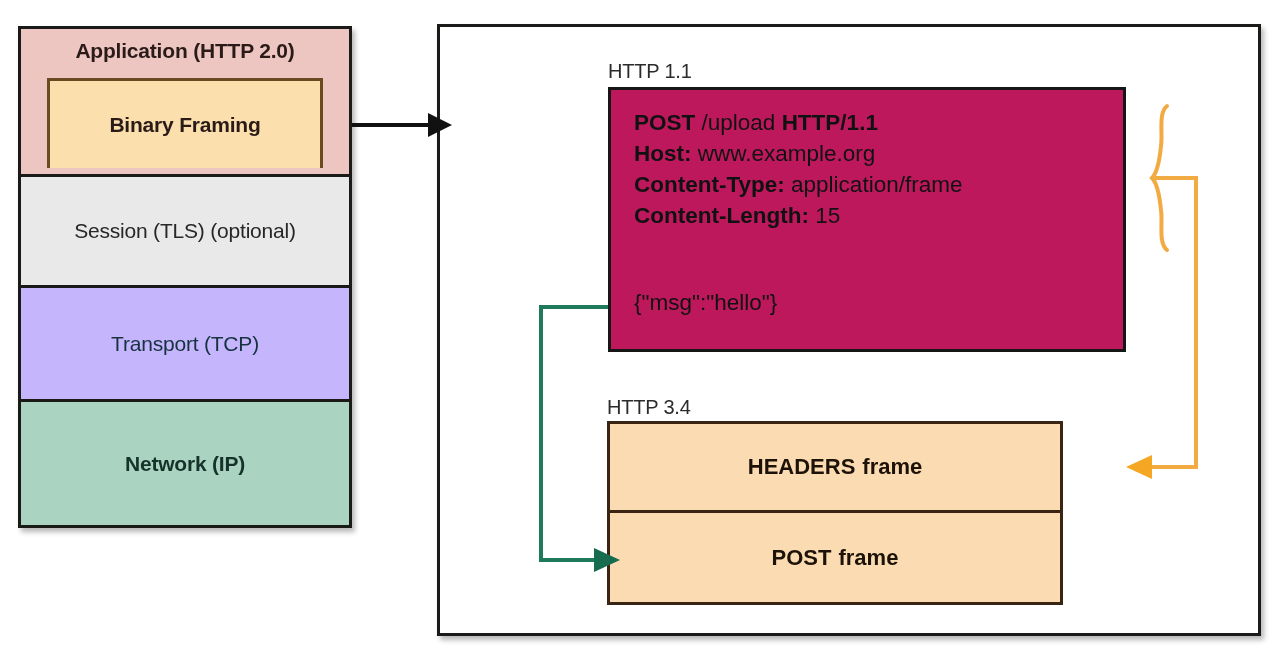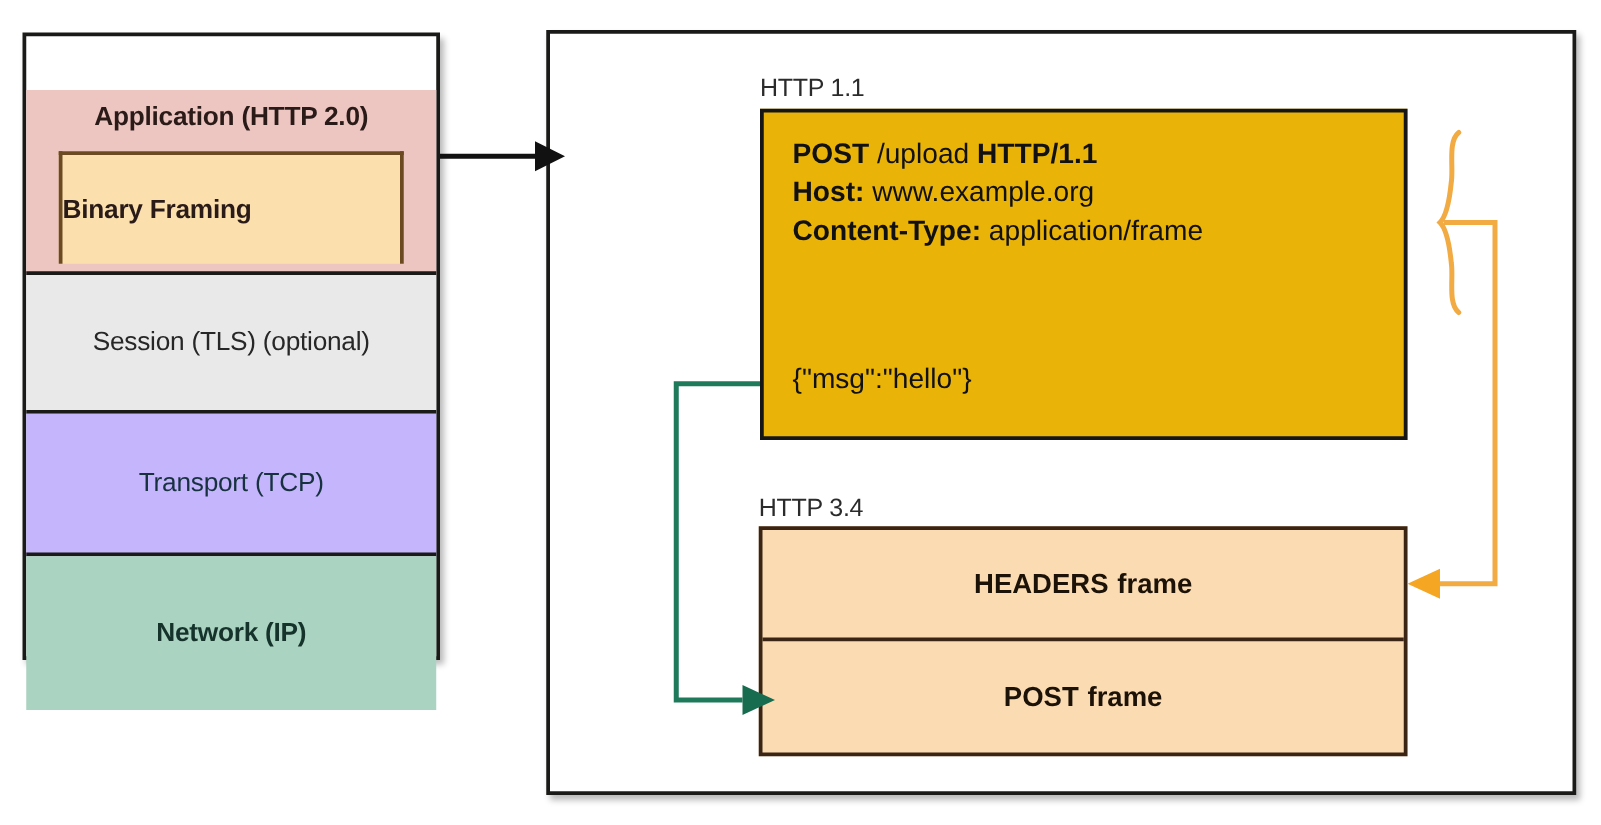--- a/index.html
+++ b/index.html
@@ -31,21 +31,20 @@
     position: absolute;
     left: 0;
     width: 100%;
     box-sizing: border-box;
     display: flex;
     align-items: center;
     justify-content: center;
     font-weight: bold;
     font-size: 21px;
     letter-spacing: -0.2px;
-    margin-top: 43px;
   }
   #layer-application {
     top: 0;
     height: 148px;
     background: #edc6c2;
     border-bottom: 3px solid #1a1a18;
     display: block;
   }
   #layer-application-label {
     position: absolute;
@@ -62,20 +61,21 @@
     left: 26px;
     right: 26px;
     top: 49px;
     height: 90px;
     background: #fbe0ae;
     border: 3px solid #6b4a22;
     border-bottom: none;
     box-sizing: border-box;
     display: flex;
     align-items: center;
+    justify-content: center;
     font-weight: bold;
     font-size: 21px;
     color: #2b1b18;
   }
   #layer-session {
     top: 148px;
     height: 111px;
     background: #e9e9e9;
     border-bottom: 3px solid #1a1a18;
     font-weight: normal;
@@ -121,21 +121,21 @@
   #http11-caption { left: 608px; top: 48px; }
   #http20-caption { left: 607px; top: 384px; }
 
   
   #http11-box {
     position: absolute;
     left: 608px;
     top: 87px;
     width: 518px;
     height: 265px;
-    background: #eab308;
+    background: #be185d;
     border: 3px solid #161616;
     box-sizing: border-box;
   }
   #http11-headers {
     position: absolute;
     left: 23px;
     top: 17px;
     font-size: 22.5px;
     line-height: 31px;
     color: #111111;
@@ -150,21 +150,21 @@
     font-size: 22.5px;
     color: #111111;
     white-space: nowrap;
   }
 
   
   #http20-frames {
     position: absolute;
     left: 607px;
     top: 421px;
-    width: 519px;
+    width: 456px;
     height: 184px;
     border: 3px solid #3a2414;
     box-sizing: border-box;
     background: #fbdcb2;
   }
   .frame {
     position: absolute;
     left: 0;
     width: 100%;
     height: 50%;
@@ -230,20 +230,24 @@
       <span class="v">/upload</span>
       <span class="k">HTTP/1.1</span>
     </div>
     <div>
       <span class="k">Host:</span>
       <span class="v">www.example.org</span>
     </div>
     <div>
       <span class="k">Content-Type:</span>
       <span class="v">application/frame</span>
+    </div>
+    <div>
+      <span class="k">Content-Length:</span>
+      <span class="v">15</span>
     </div>
   </div>
   <div id="http11-body">{"msg":"hello"}</div>
 </div>
 
 <div class="section-caption" id="http20-caption">HTTP 3.4</div>
 
 <div id="http20-frames">
   <div class="frame" id="frame-headers">
     <span class="strong">HEADERS</span>

